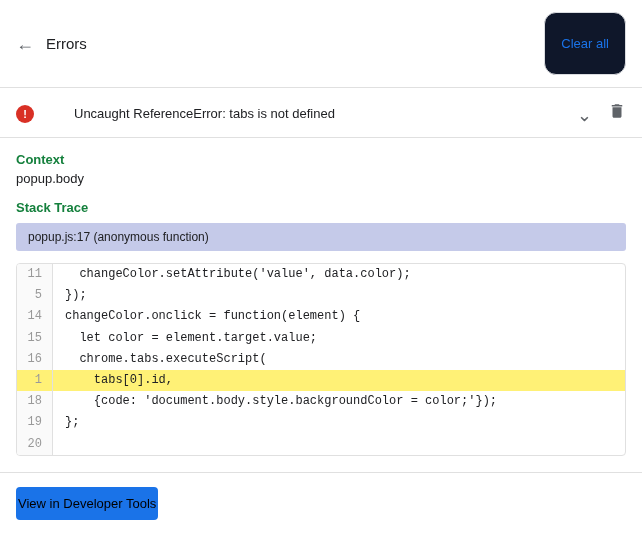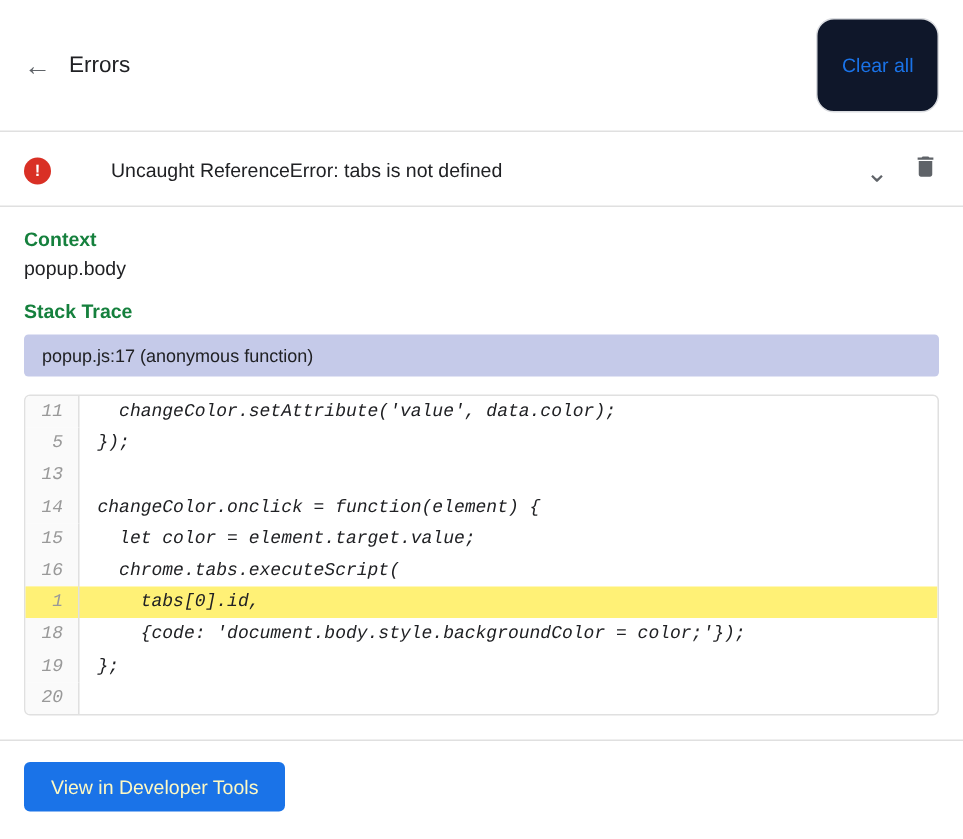--- a/index.html
+++ b/index.html
@@ -141,21 +141,20 @@
       border-radius: 4px;
       margin: 0 16px 16px 16px;
       font-family: 'Courier New', Courier, monospace;
       font-size: 12px;
       overflow: hidden;
       position: relative;
     }
     .code-block-inner {
       overflow-y: auto;
       max-height: 270px;
-      font-style: italic;
     }
     .code-line {
       display: flex;
       align-items: stretch;
       line-height: 1.6;
     }
     .code-line.highlighted {
       background: #fff176;
     }
     .line-num {
@@ -182,26 +181,26 @@
       white-space: pre;
     }
 
     
     .footer {
       padding: 14px 16px;
       border-top: 1px solid #e0e0e0;
     }
     .view-btn {
       background: #1a73e8;
-      color: #fef9c3;
+      color: #000000;
       border: none;
       border-radius: 4px;
       font-size: 13px;
       font-weight: 500;
-      padding: 9px 18px;
+      padding: 9px 2px;
       cursor: pointer;
     }
   </style>
 </head>
 <body>
 
 <div class="header">
   <div class="header-left">
     <span class="back-icon">←</span>
     <span class="header-title">Errors</span>
@@ -242,24 +241,20 @@
     <div class="code-block-inner" id="code-container">
     <div class="code-line">
           <span class="line-num">11</span>
           <span class="line-content">  changeColor.setAttribute('value', data.color);</span>
         </div>
         <div class="code-line">
           <span class="line-num">5</span>
           <span class="line-content">});</span>
         </div>
         <div class="code-line">
-          <span class="line-num">13</span>
-          <span class="line-content"></span>
-        </div>
-        <div class="code-line">
           <span class="line-num">14</span>
           <span class="line-content">changeColor.onclick = function(element) {</span>
         </div>
         <div class="code-line">
           <span class="line-num">15</span>
           <span class="line-content">  let color = element.target.value;</span>
         </div>
         <div class="code-line">
           <span class="line-num">16</span>
           <span class="line-content">  chrome.tabs.executeScript(</span>

